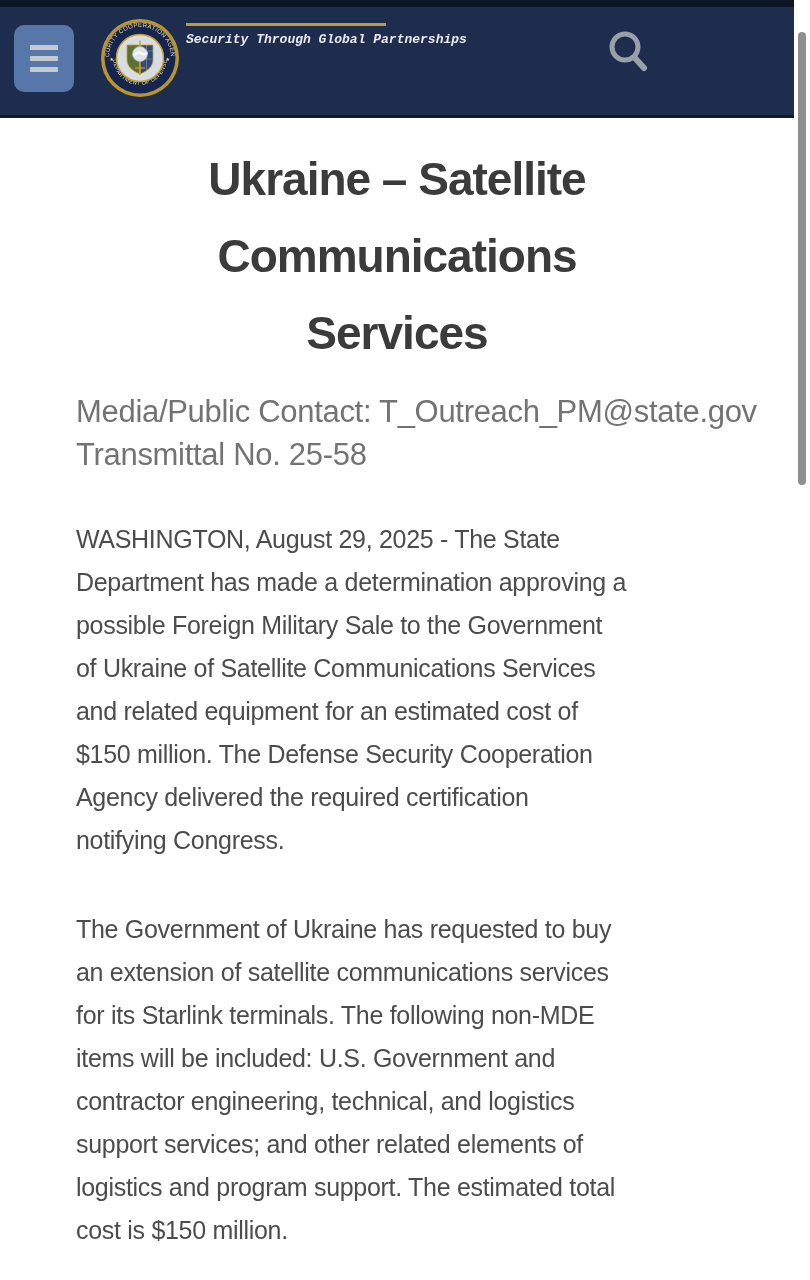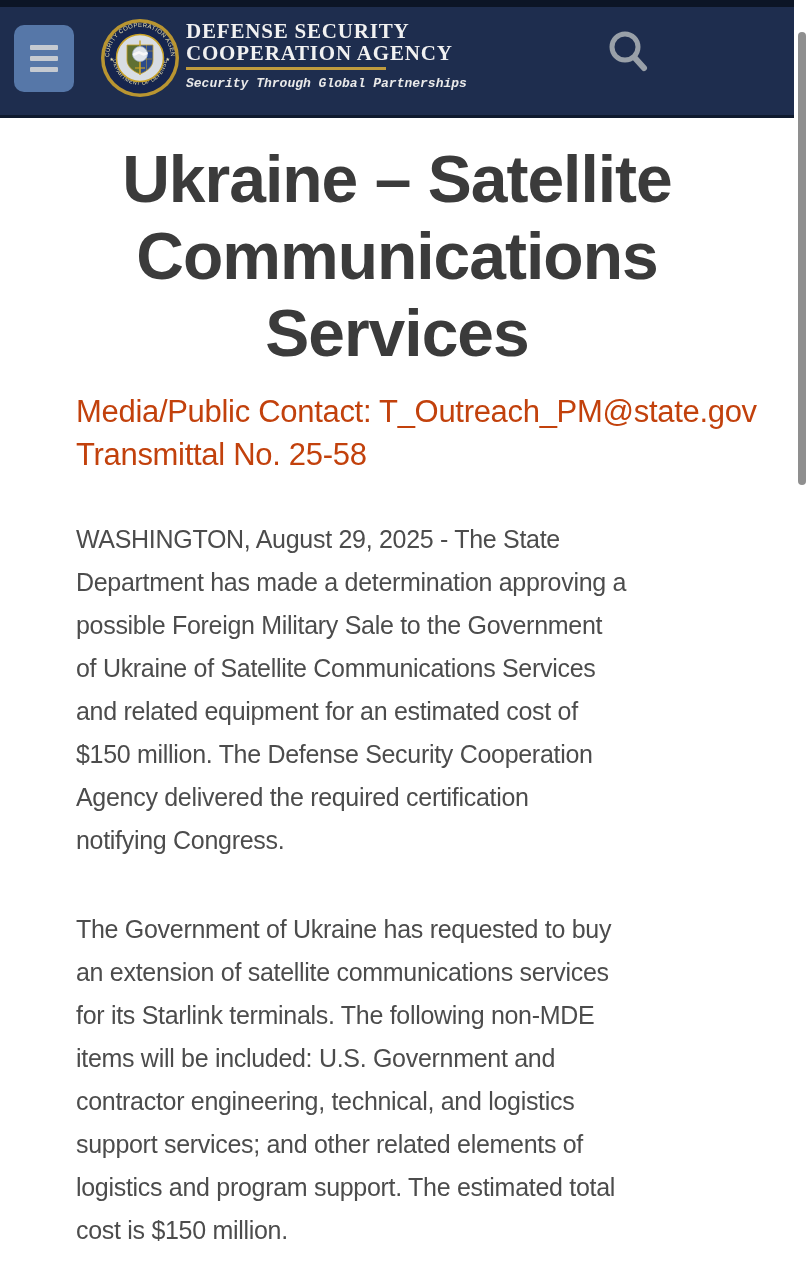--- a/index.html
+++ b/index.html
@@ -48,26 +48,26 @@
     position:absolute; right:0; top:0; width:16px; height:1280px; background:#ffffff;
   }
   .scroll-thumb {
     position:absolute; left:4px; top:32px; width:8px; height:453px;
     background:#8f8f8f; border-radius:4px; cursor:pointer;
   }
   
   .article { position:absolute; left:0; top:121px; width:794px; background:#ffffff; }
   .article h1 {
     margin:20px 30px 0; text-align:center;
-    font-size:66px; line-height:77px; font-weight:bold;
+    font-size:46px; line-height:77px; font-weight:bold;
     color:#3b3b3b; letter-spacing:-1px; white-space:pre;
   }
   .contact-block {
     margin:18px 0 0 76px;
-    font-size:31px; line-height:43px; color:#c2410c;
+    font-size:31px; line-height:43px; color:#737373;
     letter-spacing:-0.3px; white-space:pre;
   }
   .body-para {
     margin:42px 0 0 76px;
     font-size:25px; line-height:43px; color:#4c4c4c;
     letter-spacing:-0.3px; white-space:pre;
   }
   .body-para.second { margin-top:46px; }
 </style>
 </head>
@@ -105,22 +105,20 @@
         <path d="M53,27 h-13 v29 c8,-3 13,-8 13,-14 z" fill="#2b4a8b" stroke="#c9a227" stroke-width="0.8"></path>
         <line x1="46.5" y1="27" x2="46.5" y2="52" stroke="#c9a227" stroke-width="0.5"></line>
         <line x1="40" y1="33" x2="53" y2="33" stroke="#c9a227" stroke-width="0.5"></line>
         <line x1="40" y1="41" x2="52" y2="41" stroke="#c9a227" stroke-width="0.5"></line>
         <line x1="40" y1="22.5" x2="40" y2="57" stroke="#c9a227" stroke-width="1.4"></line>
         <line x1="35" y1="50" x2="45" y2="50" stroke="#c9a227" stroke-width="1.2"></line>
         <circle cx="40" cy="36" r="7.5" fill="#dfe4ea" stroke="#9fb0c4" stroke-width="0.8"></circle>
         <path d="M34,36.5 l5,-2.2 4.5,2 3,-1" stroke="#f7f7f7" stroke-width="2.6" fill="none" stroke-linecap="round"></path>
       </svg>
       <div class="logo-text">
-        <div class="logo-name">DEFENSE SECURITY
-COOPERATION AGENCY</div>
         <div class="gold-rule"></div>
         <div class="tagline">Security Through Global Partnerships</div>
       </div>
     </a>
 
     <button class="search-btn" aria-label="search">
       <svg width="56" height="56" viewBox="0 0 56 56">
         <circle cx="25" cy="24" r="13" fill="none" stroke="#99a0a8" stroke-width="5"></circle>
         <line x1="34.5" y1="34.5" x2="44" y2="45" stroke="#99a0a8" stroke-width="6" stroke-linecap="round"></line>
       </svg>

